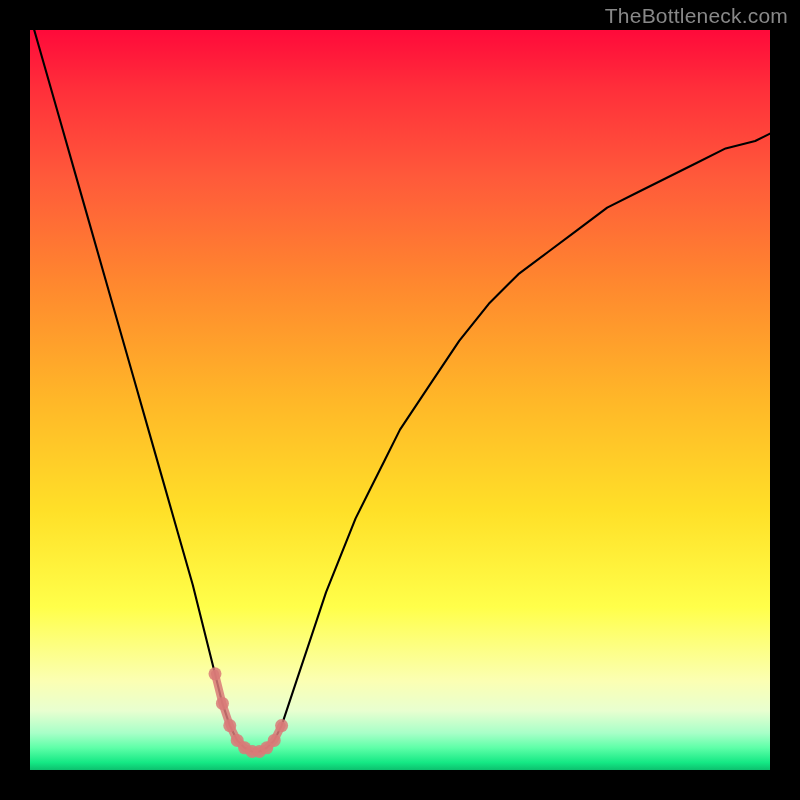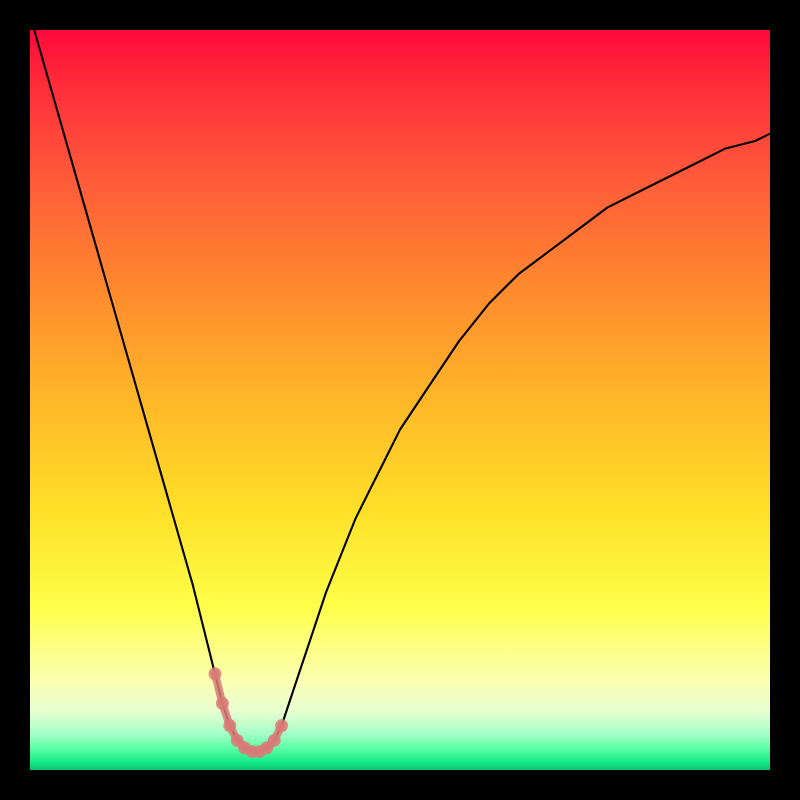--- a/index.html
+++ b/index.html
@@ -105,13 +105,14 @@
           <circle cx="214.6" cy="717.8" r="6.5" class="marker"></circle>
           <circle cx="222.0" cy="721.5" r="6.5" class="marker"></circle>
           <circle cx="229.4" cy="721.5" r="6.5" class="marker"></circle>
           <circle cx="236.8" cy="717.8" r="6.5" class="marker"></circle>
           <circle cx="244.2" cy="710.4" r="6.5" class="marker"></circle>
           <circle cx="251.6" cy="695.6" r="6.5" class="marker"></circle>
         </g>
     </svg>
   </div>
 
+  <div class="watermark">TheBottleneck.com</div>
 </div>
 
 </body></html>

